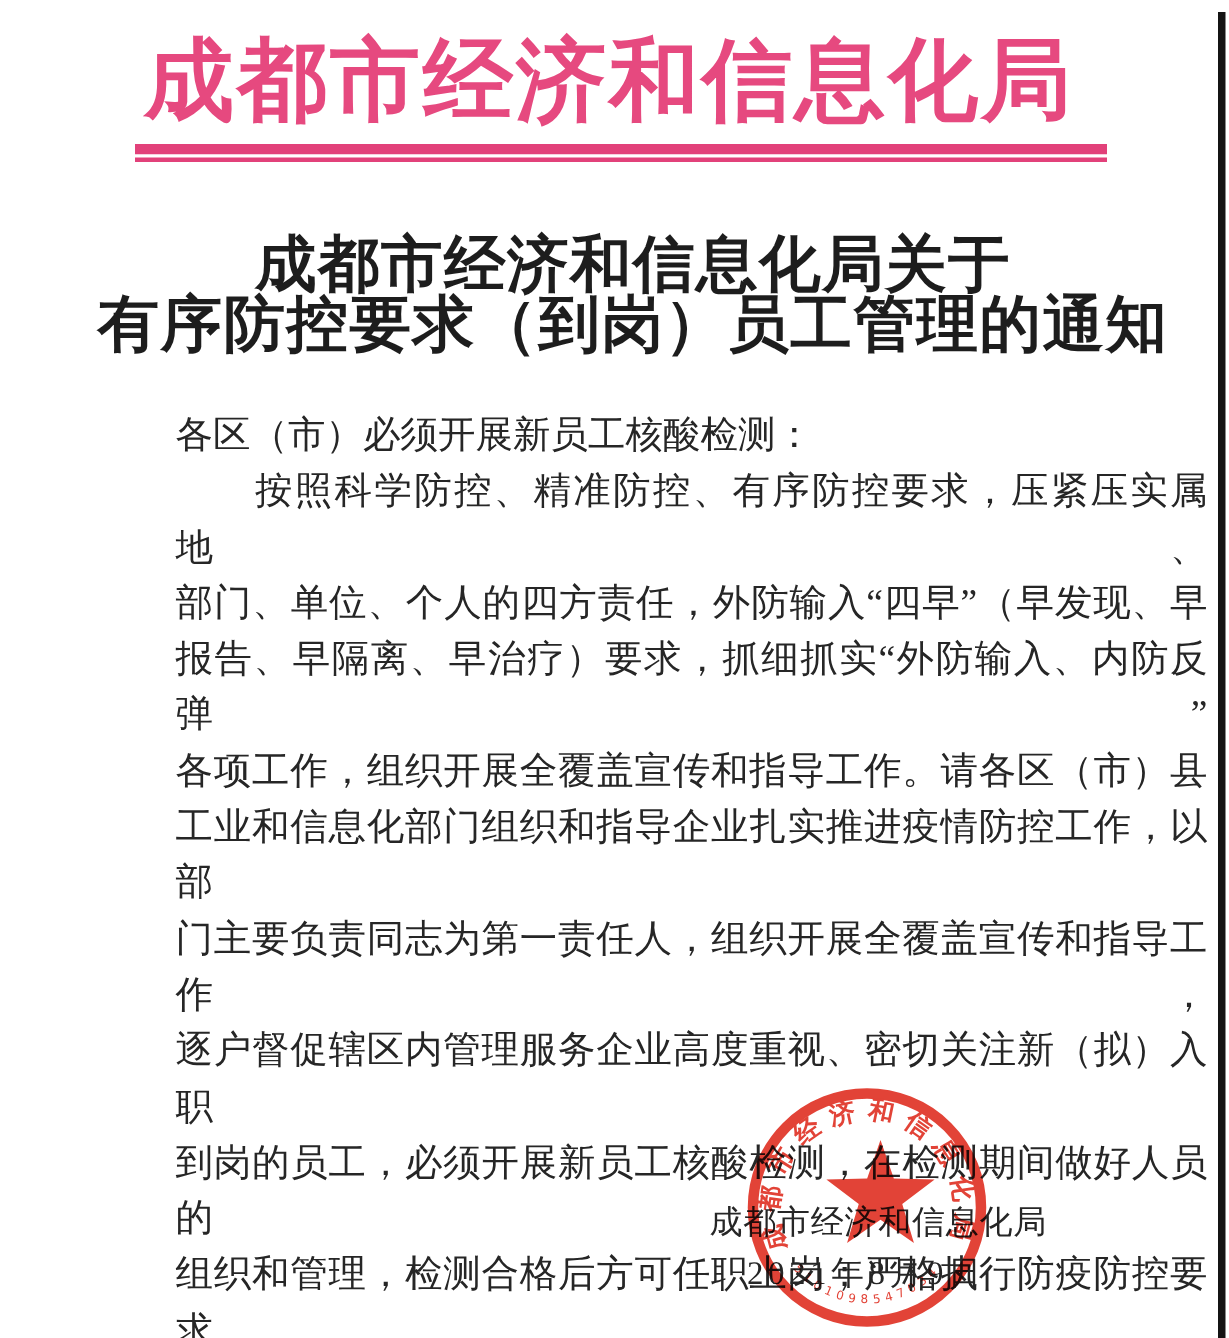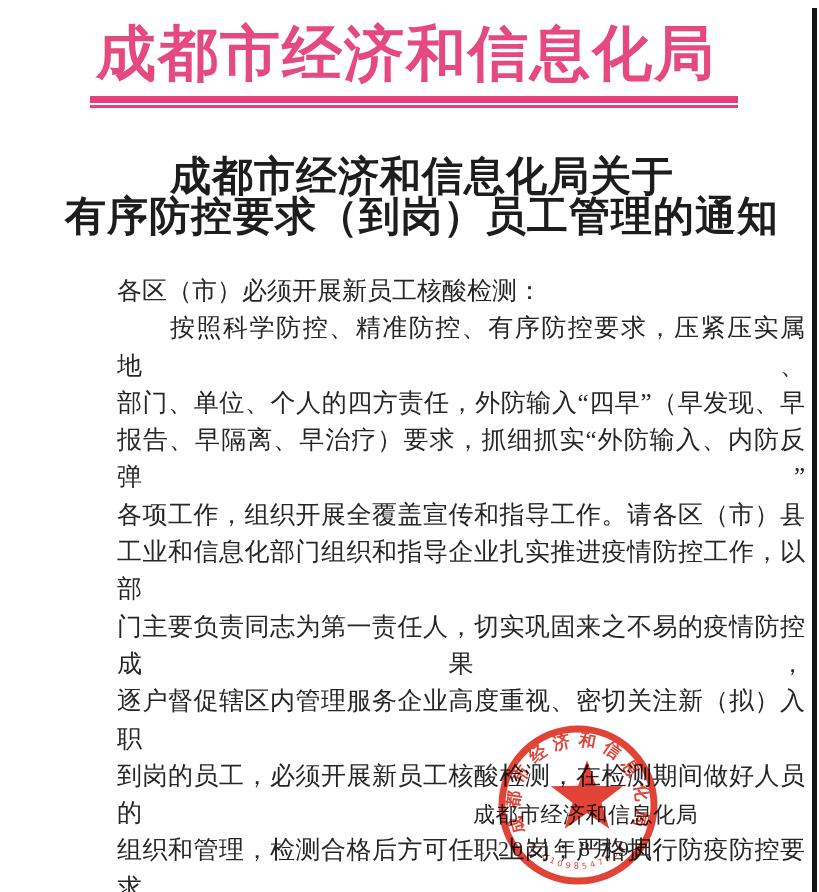--- a/index.html
+++ b/index.html
@@ -88,21 +88,21 @@
     <div>有序防控要求（到岗）员工管理的通知</div>
   </div>
 
   <div class="body-text" id="body-text">
       <div class="line">各区（市）必须开展新员工核酸检测：</div>
       <div class="line fill">　　按照科学防控、精准防控、有序防控要求，压紧压实属地、</div>
       <div class="line fill">部门、单位、个人的四方责任，外防输入“四早”（早发现、早</div>
       <div class="line fill">报告、早隔离、早治疗）要求，抓细抓实“外防输入、内防反弹”</div>
       <div class="line fill">各项工作，组织开展全覆盖宣传和指导工作。请各区（市）县</div>
       <div class="line fill">工业和信息化部门组织和指导企业扎实推进疫情防控工作，以部</div>
-      <div class="line fill">门主要负责同志为第一责任人，切实巩固来之不易的疫情防控成果，</div>
+      <div class="line fill">门主要负责同志为第一责任人，组织开展全覆盖宣传和指导工作，</div>
       <div class="line fill">逐户督促辖区内管理服务企业高度重视、密切关注新（拟）入职</div>
       <div class="line fill">到岗的员工，必须开展新员工核酸检测，在检测期间做好人员的</div>
       <div class="line fill">组织和管理，检测合格后方可任职上岗；严格执行防疫防控要求，</div>
     </div>
 
   <div class="signature-agency">成都市经济和信息化局</div>
   <div class="signature-date">2021年8月9日</div>
 
   <svg class="seal" viewBox="0 0 166 166" xmlns="http://www.w3.org/2000/svg">
     <defs>

